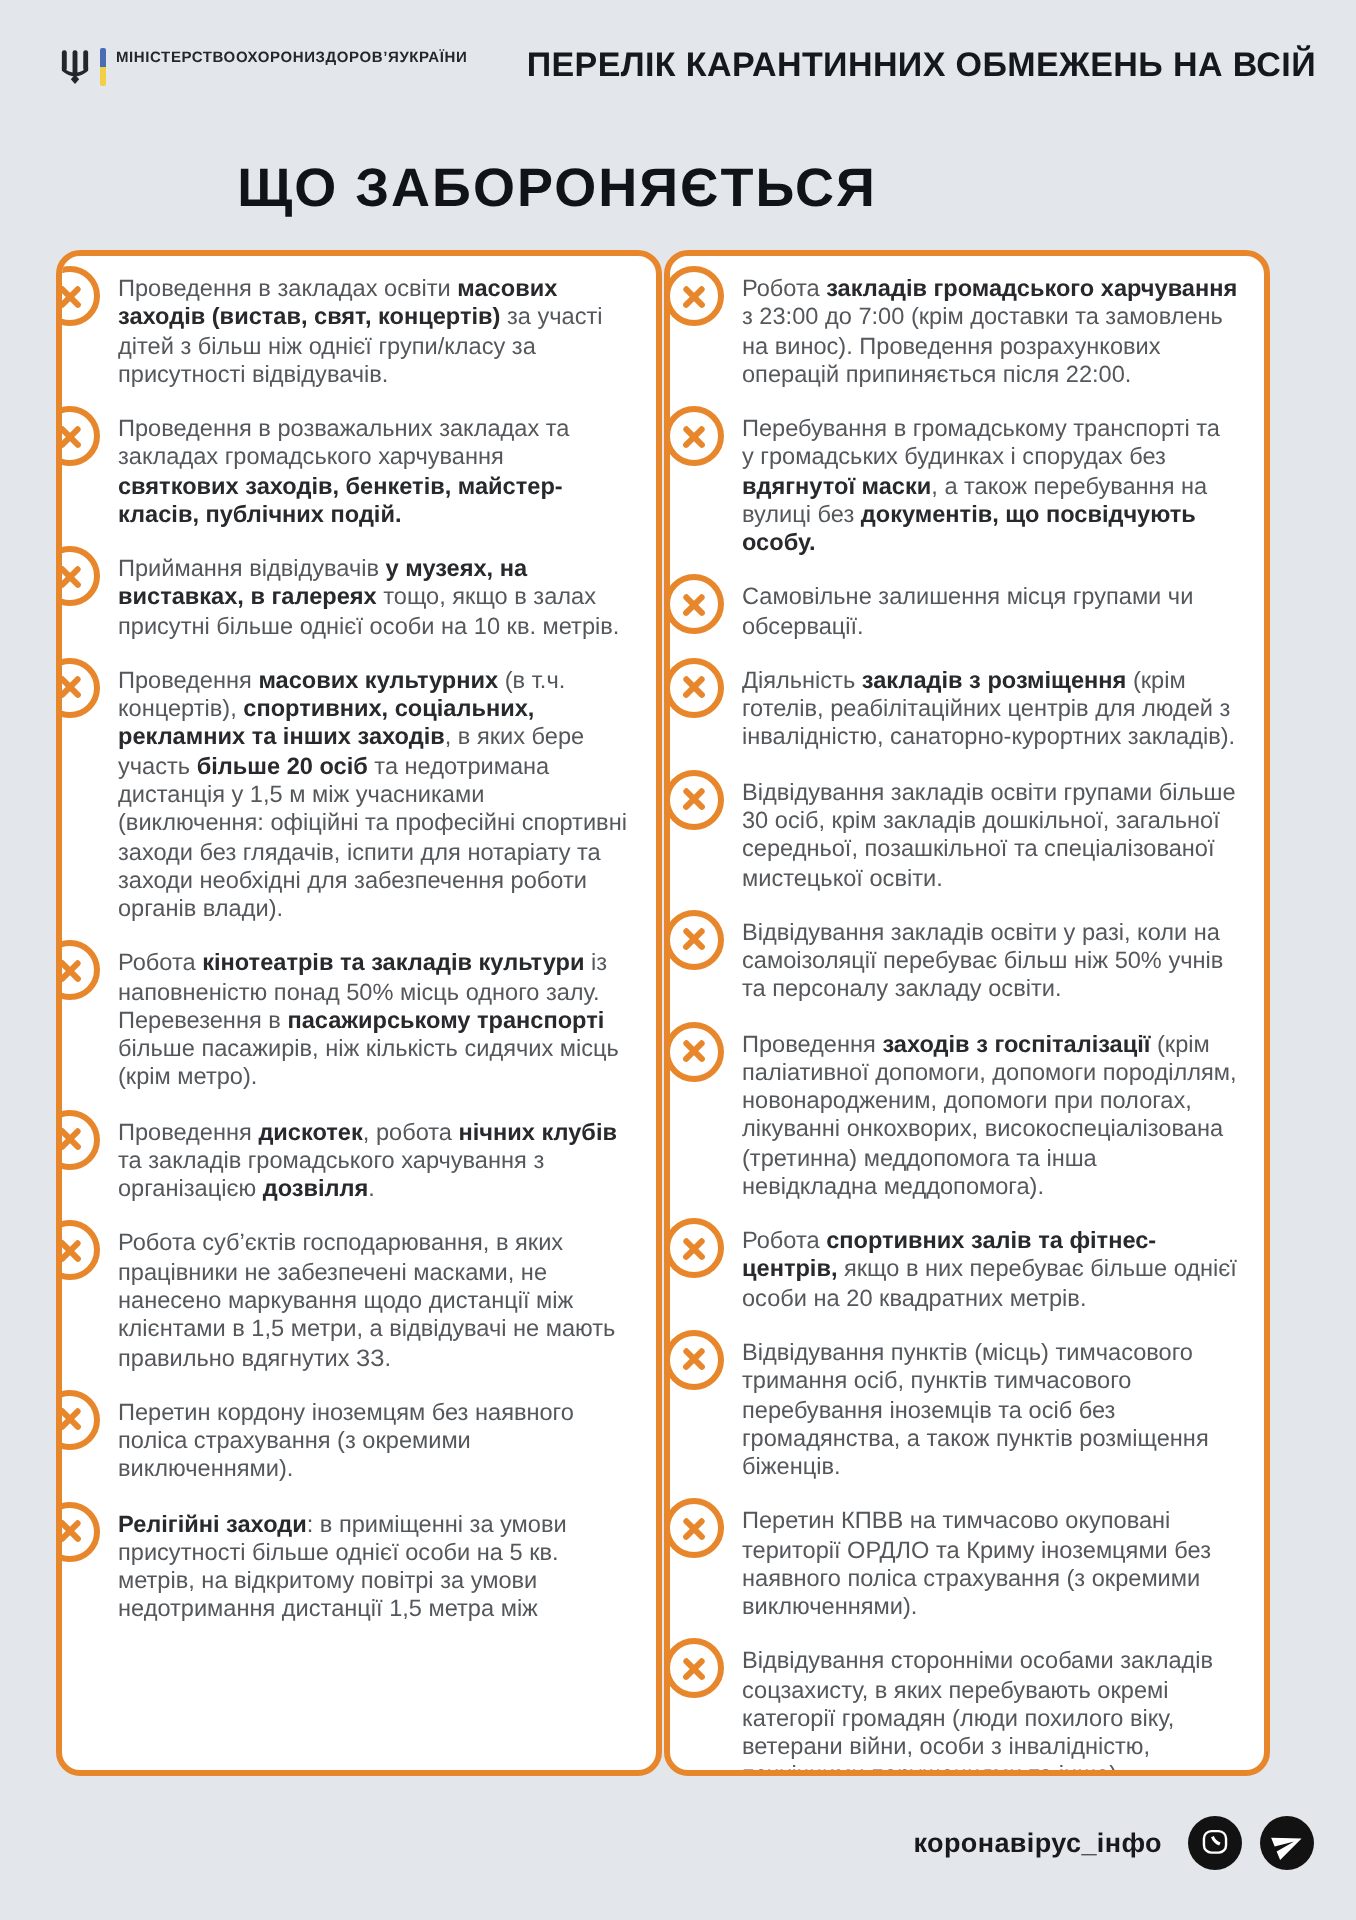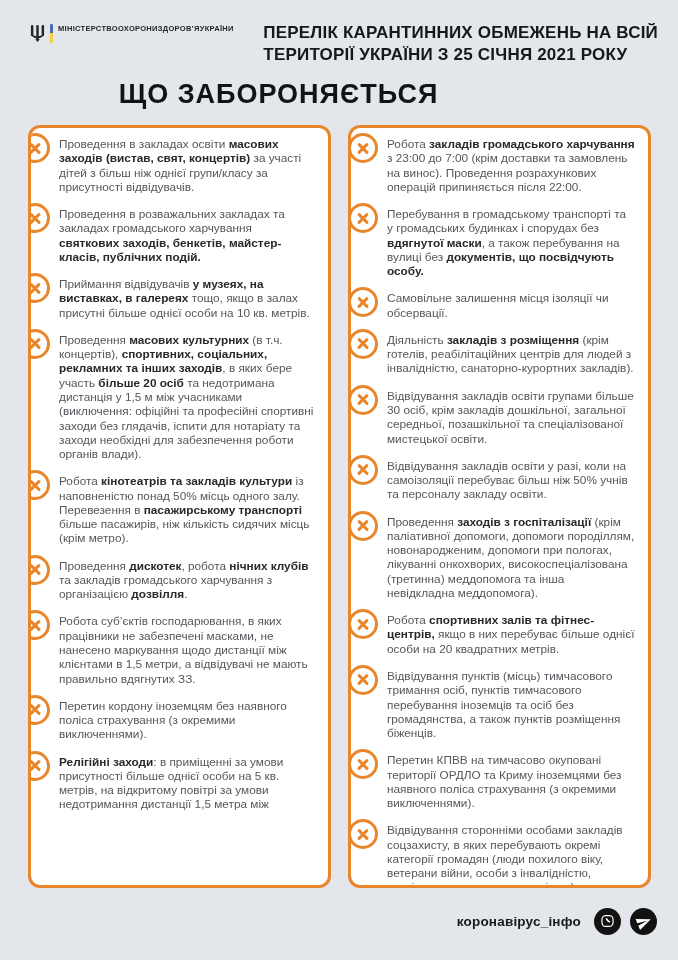--- a/index.html
+++ b/index.html
@@ -27,21 +27,21 @@
     font-size:27px;font-weight:800;color:#101318;letter-spacing:1px;
   }
 
   
   .column{
     position:absolute;top:125px;width:303px;height:763px;box-sizing:border-box;
     background:#ffffff;border:3px solid var(--orange);border-radius:12px;
     padding:9px 13px 8px 24px;overflow:hidden;
   }
   .column.left{left:28px;padding-left:28px;}
-  .column.right{left:348px;padding-left:36px;}
+  .column.right{left:332px;padding-left:36px;}
 
   .item{position:relative;margin:0 0 13px 0;}
   .item-text{
     margin:0;font-size:11.8px;line-height:1.21;color:var(--body);
   }
   .item-text b{color:var(--bodybold);font-weight:700;}
   .x-badge{
     position:absolute;left:-39px;top:-4px;width:24px;height:24px;
     background:#fff;border:3px solid var(--orange);border-radius:50%;
     z-index:2;
@@ -79,21 +79,20 @@
   <span class="lines">
     <span>МІНІСТЕРСТВО</span>
     <span>ОХОРОНИ</span>
     <span>ЗДОРОВ’Я</span>
     <span>УКРАЇНИ</span>
   </span>
 </div>
 
 <div class="header-title">
   <div>ПЕРЕЛІК КАРАНТИННИХ ОБМЕЖЕНЬ НА ВСІЙ</div>
-  <div>ТЕРИТОРІЇ УКРАЇНИ З 25 СІЧНЯ 2021 РОКУ</div>
 </div>
 
 <div class="section-title">ЩО ЗАБОРОНЯЄТЬСЯ</div>
 
 <div class="column left">
     <div class="item">
       <span class="x-badge">
         <i></i>
         <i></i>
       </span>
@@ -169,21 +168,21 @@
         <i></i>
         <i></i>
       </span>
       <p class="item-text"><span>Перебування в громадському транспорті та у громадських будинках і спорудах без </span><b>вдягнутої маски</b><span>, а також перебування на вулиці без </span><b>документів, що посвідчують особу.</b></p>
     </div>
     <div class="item">
       <span class="x-badge">
         <i></i>
         <i></i>
       </span>
-      <p class="item-text"><span>Самовільне залишення місця ізоляції чи обсервації.</span></p>
+      <p class="item-text"><span>Самовільне залишення місця групами чи обсервації.</span></p>
     </div>
     <div class="item">
       <span class="x-badge">
         <i></i>
         <i></i>
       </span>
       <p class="item-text"><span>Діяльність </span><b>закладів з розміщення</b><span> (крім готелів, реабілітаційних центрів для людей з інвалідністю, санаторно-курортних закладів).</span></p>
     </div>
     <div class="item">
       <span class="x-badge">

